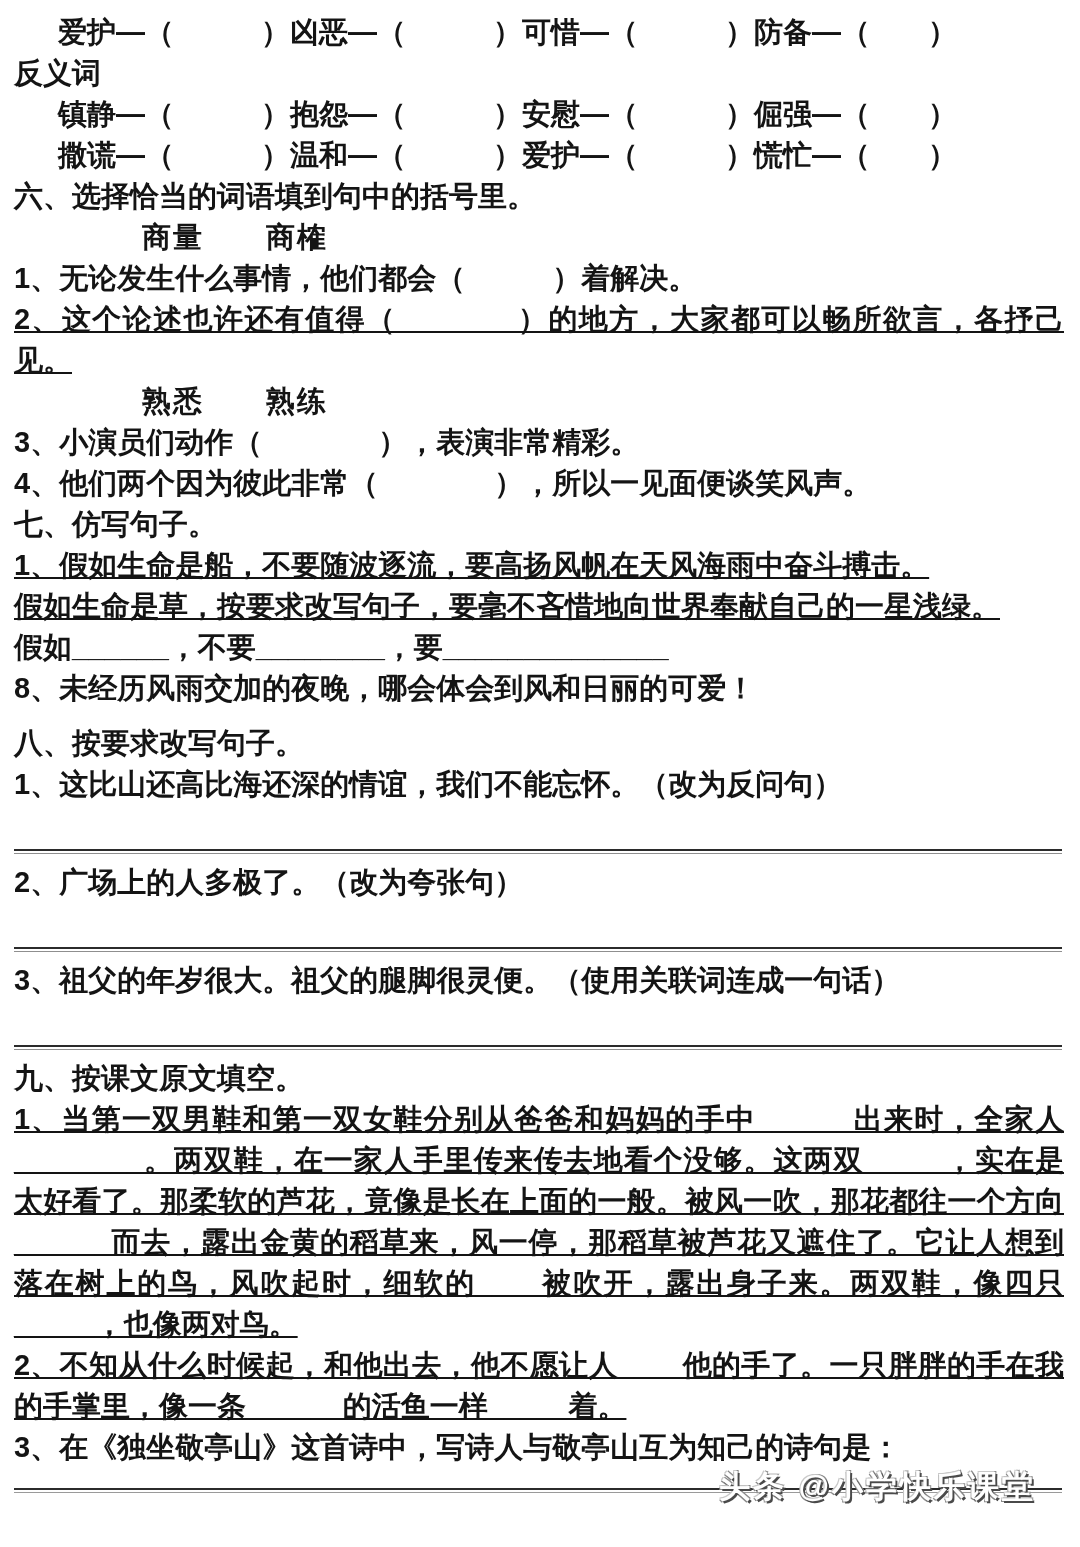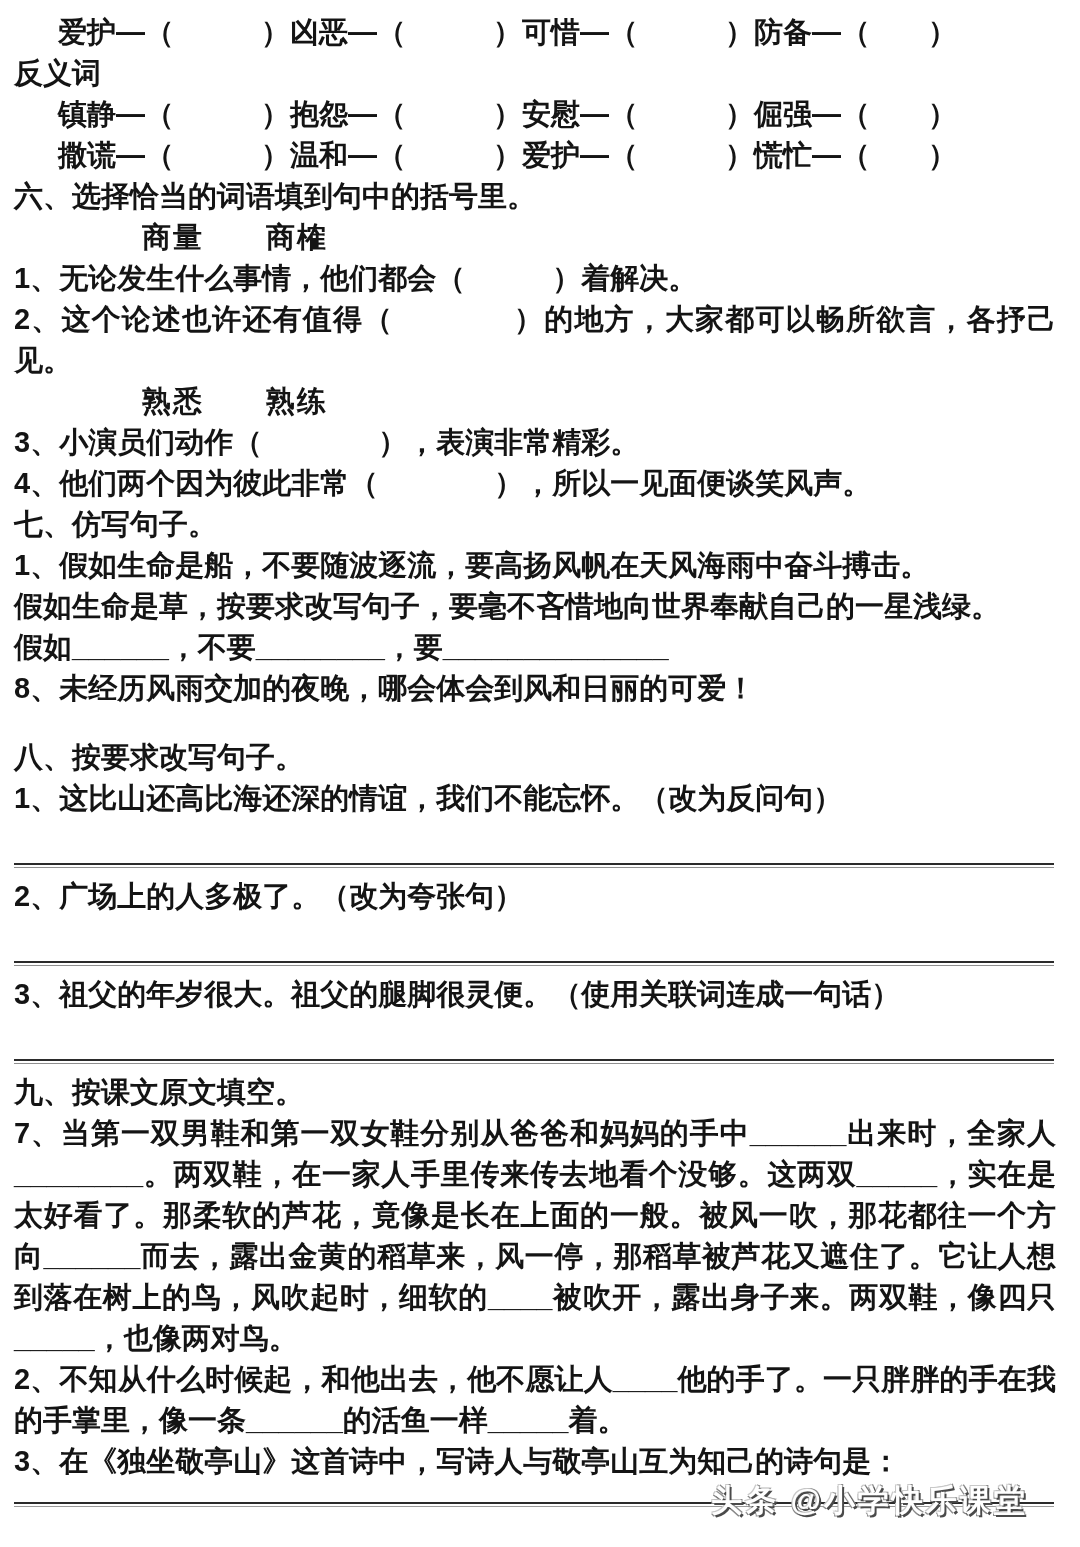--- a/index.html
+++ b/index.html
@@ -1,26 +1,26 @@
 <!DOCTYPE html>
 <html><head>
 <meta charset="utf-8">
 <style>
   html,body{margin:0;padding:0;background:#e8e8e8;}
   .page{
     width:1080px;height:1547px;background:#ffffff;box-sizing:border-box;
-    padding:12px 24px 0 14px;overflow:hidden;position:relative;
+    padding:12px 16px 0 14px;overflow:hidden;position:relative;
     font-family:"Liberation Sans",sans-serif;font-weight:bold;
     font-size:29px;line-height:41px;color:#141414;
   }
   .line{white-space:normal;}
   .indent{padding-left:44px;}
   .bank{padding-left:128px;letter-spacing:2px;}
-  .para{text-align:justify;}
-  .sec8{margin-top:28px;}
+  .para{text-align:justify;text-decoration:underline;}
+  .sec8{margin-top:14px;}
   .rule{
     height:2px;margin:44px 2px 8px 0;
     border-top:2px solid #2b2b2b;border-bottom:1px solid #8f8f8f;
   }
   .bottom-rule{
     position:relative;margin-top:20px;height:2px;margin-right:2px;
     border-top:2px solid #2b2b2b;border-bottom:1px solid #9a9a9a;
   }
   .watermark{
     position:absolute;right:26px;top:-24px;
@@ -76,21 +76,21 @@
   <div class="line">2、广场上的人多极了。（改为夸张句）</div>
 
   <div class="rule"></div>
 
   <div class="line">3、祖父的年岁很大。祖父的腿脚很灵便。（使用关联词连成一句话）</div>
 
   <div class="rule"></div>
 
   <div class="line">九、按课文原文填空。</div>
 
-  <div class="line para">7、当第一双男鞋和第一双女鞋分别从爸爸和妈妈的手中______出来时，全家人________。两双鞋，在一家人手里传来传去地看个没够。这两双_____，实在是太好看了。那柔软的芦花，竟像是长在上面的一般。被风一吹，那花都往一个方向______而去，露出金黄的稻草来，风一停，那稻草被芦花又遮住了。它让人想到落在树上的鸟，风吹起时，细软的____被吹开，露出身子来。两双鞋，像四只_____，也像两对鸟。</div>
+  <div class="line para">1、当第一双男鞋和第一双女鞋分别从爸爸和妈妈的手中______出来时，全家人________。两双鞋，在一家人手里传来传去地看个没够。这两双_____，实在是太好看了。那柔软的芦花，竟像是长在上面的一般。被风一吹，那花都往一个方向______而去，露出金黄的稻草来，风一停，那稻草被芦花又遮住了。它让人想到落在树上的鸟，风吹起时，细软的____被吹开，露出身子来。两双鞋，像四只_____，也像两对鸟。</div>
 
   <div class="line para">2、不知从什么时候起，和他出去，他不愿让人____他的手了。一只胖胖的手在我的手掌里，像一条______的活鱼一样_____着。</div>
 
   <div class="line">3、在《独坐敬亭山》这首诗中，写诗人与敬亭山互为知己的诗句是：</div>
 
   <div class="bottom-rule">
     <span class="watermark">头条 @小学快乐课堂</span>
   </div>
 
 </div>

